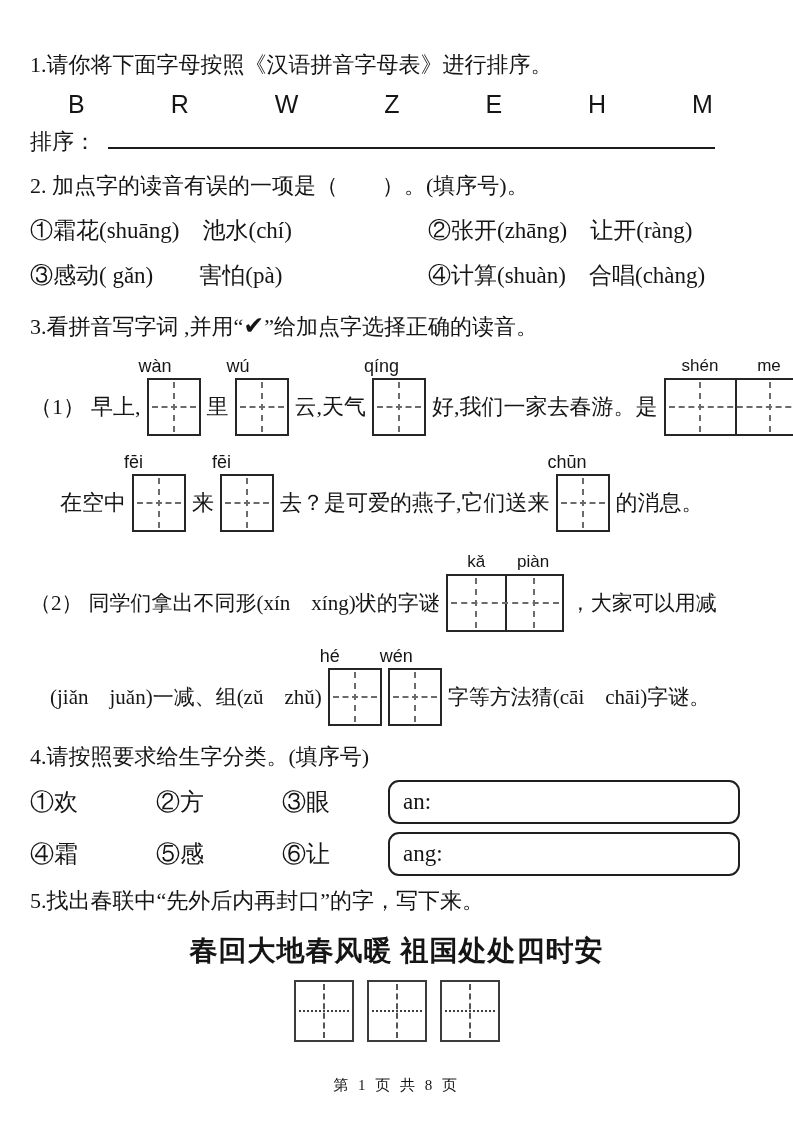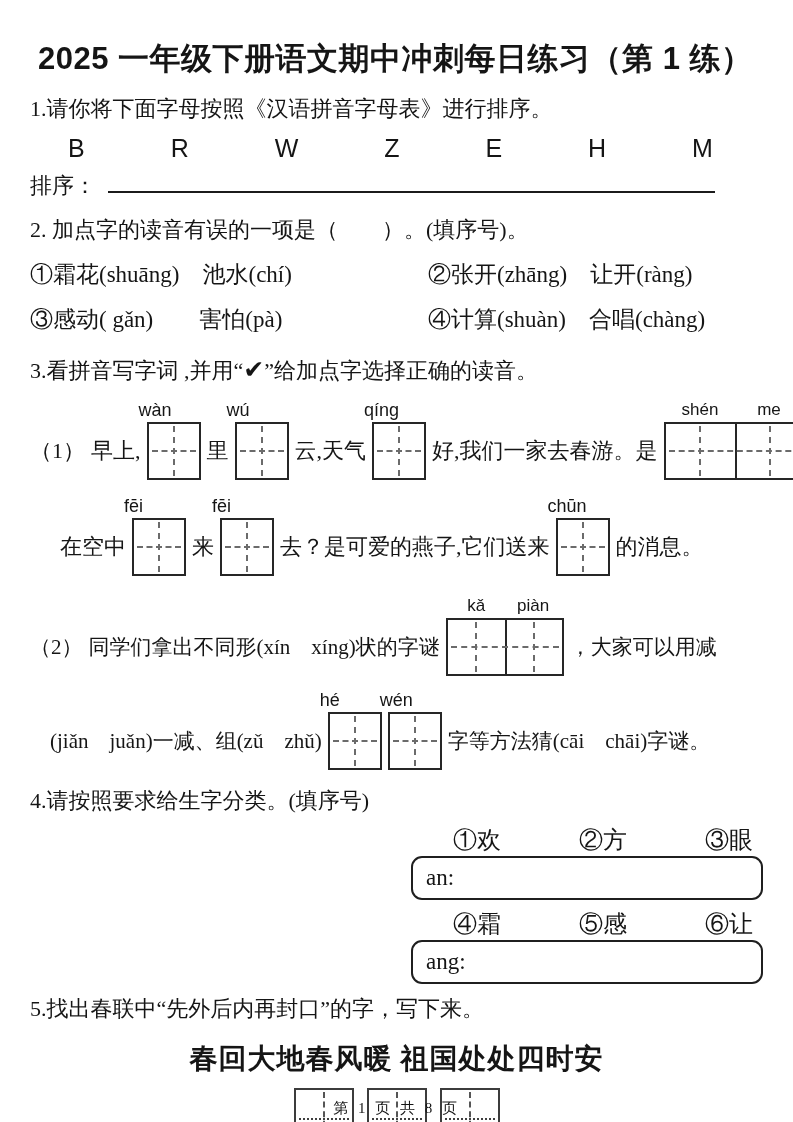--- a/index.html
+++ b/index.html
@@ -44,44 +44,43 @@
   .pbox2 { position:relative; display:flex; height:58px; border:2px solid #262626; flex:none; }
   .w140 { width:142px; } .w118 { width:118px; }
   .pbox2 .cell { flex:1 1 50%; position:relative; }
   .pbox2 .cell + .cell { border-left:2px solid #262626; }
   .pin2 {
     position:absolute; top:-24px; left:0; right:0; display:flex;
     font-family:"Liberation Sans", sans-serif; font-size:17px;
   }
   .pin2 span { flex:1; text-align:center; }
 
-  .q4-row { display:flex; align-items:flex-end; margin-top:8px;flex-direction:column; }
+  .q4-row { display:flex; align-items:center; margin-top:8px; }
   .q4-chars { display:flex; width:300px; flex:none; justify-content:space-between; font-size:24px; margin-right:10px; }
   .ansbox {
     width:352px; height:44px; border:2px solid #1f1f1f; border-radius:11px;
     display:flex; align-items:center; padding-left:13px; margin-left:48px;
     font-family:Liberation Serif, serif; font-size:23px;
   }
   .couplet { text-align:center; font-size:28px; font-weight:600; margin-top:16px; letter-spacing:1px; }
   .tzg-row { display:flex; justify-content:center; gap:13px; margin-top:10px; }
   .tzg { width:60px; height:62px; border:2px solid #3c3c3c; position:relative; }
   .tzg .vl { border-left:2px dashed #555; }
   .tzg .hl { border-top:2px dotted #3f3f3f; }
 
   .footer {
-    position:absolute; bottom:4px; left:0; right:0; text-align:center;
+    position:absolute; bottom:27px; left:0; right:0; text-align:center;
     font-size:15px; letter-spacing:3px;
   }
 </style>
 </head>
 <body>
 
 <div class="page">
 
-  <h1 class="title">2025 一年级下册语文期中冲刺每日练习（第 1 练）</h1>
 
   <div class="prompt">1.请你将下面字母按照《汉语拼音字母表》进行排序。</div>
   <div class="letters-row">
     <span>B</span>
     <span>R</span>
     <span>W</span>
     <span>Z</span>
     <span>E</span>
     <span>H</span>
     <span>M</span>

